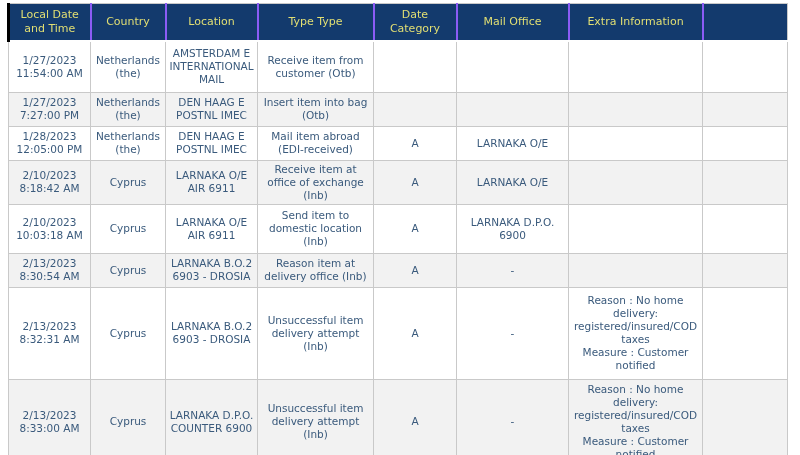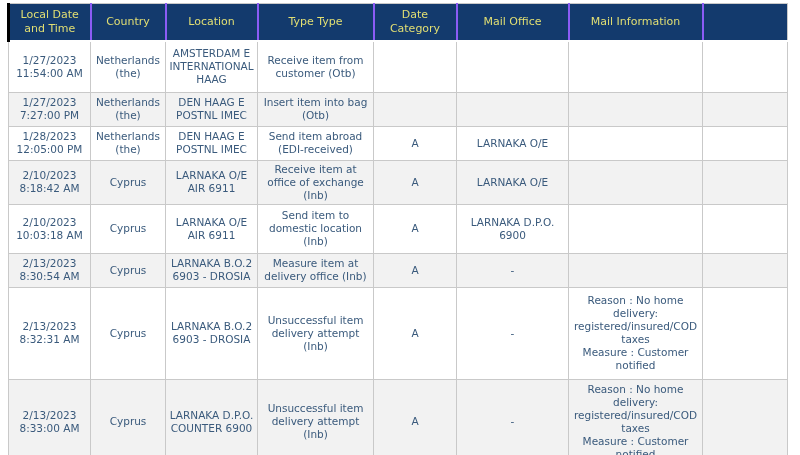--- a/index.html
+++ b/index.html
@@ -61,30 +61,30 @@
     <col style="width:85px">
   </colgroup>
   <thead>
     <tr>
       <th>Local Date and Time</th>
       <th>Country</th>
       <th>Location</th>
       <th>Type Type</th>
       <th>Date Category</th>
       <th>Mail Office</th>
-      <th>Mail Information</th>
+      <th>Extra Information</th>
       <th></th>
     </tr>
   </thead>
   <tbody id="tracking-tbody">
       <tr style="height: 51px;">
         <td>1/27/2023
 11:54:00 AM</td>
         <td>Netherlands (the)</td>
-        <td>AMSTERDAM E INTERNATIONAL HAAG</td>
+        <td>AMSTERDAM E INTERNATIONAL MAIL</td>
         <td>Receive item from customer (Otb)</td>
         <td></td>
         <td></td>
         <td></td>
         <td></td>
       </tr>
       <tr class="alt" style="height: 34px;">
         <td>1/27/2023
 7:27:00 PM</td>
         <td>Netherlands (the)</td>
@@ -93,21 +93,21 @@
         <td></td>
         <td></td>
         <td></td>
         <td></td>
       </tr>
       <tr style="height: 34px;">
         <td>1/28/2023
 12:05:00 PM</td>
         <td>Netherlands (the)</td>
         <td>DEN HAAG E POSTNL IMEC</td>
-        <td>Send item abroad (EDI-received)</td>
+        <td>Mail item abroad (EDI-received)</td>
         <td>A</td>
         <td>LARNAKA O/E</td>
         <td></td>
         <td></td>
       </tr>
       <tr class="alt" style="height: 34px;">
         <td>2/10/2023
 8:18:42 AM</td>
         <td>Cyprus</td>
         <td>LARNAKA O/E AIR 6911</td>
@@ -126,21 +126,21 @@
         <td>A</td>
         <td>LARNAKA D.P.O. 6900</td>
         <td></td>
         <td></td>
       </tr>
       <tr class="alt" style="height: 34px;">
         <td>2/13/2023
 8:30:54 AM</td>
         <td>Cyprus</td>
         <td>LARNAKA B.O.2 6903 - DROSIA</td>
-        <td>Measure item at delivery office (Inb)</td>
+        <td>Reason item at delivery office (Inb)</td>
         <td>A</td>
         <td>-</td>
         <td></td>
         <td></td>
       </tr>
       <tr style="height: 92px;">
         <td>2/13/2023
 8:32:31 AM</td>
         <td>Cyprus</td>
         <td>LARNAKA B.O.2 6903 - DROSIA</td>

